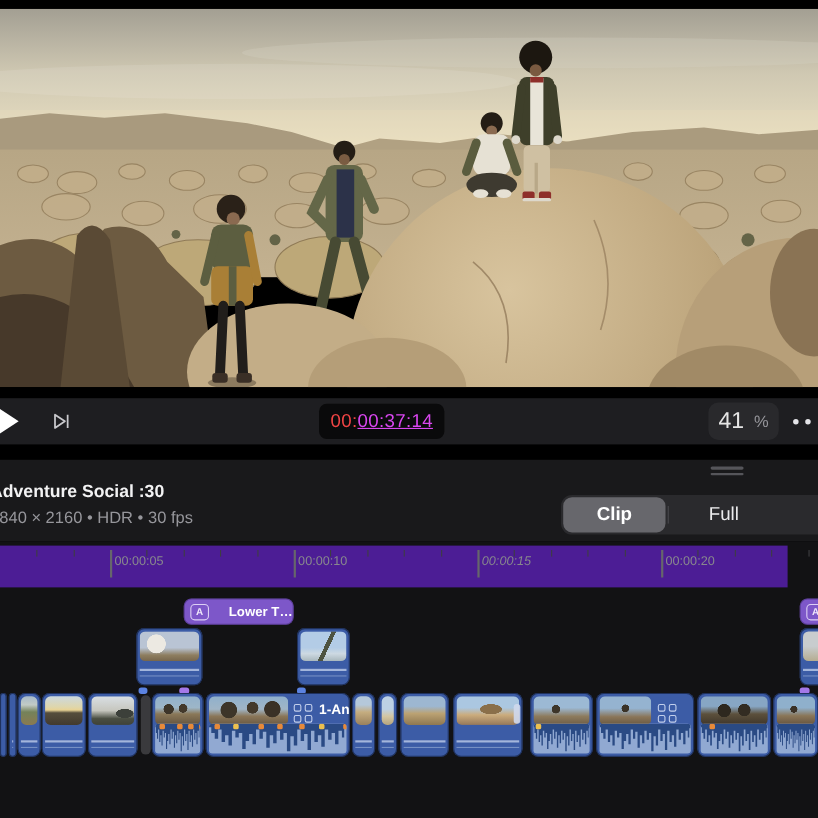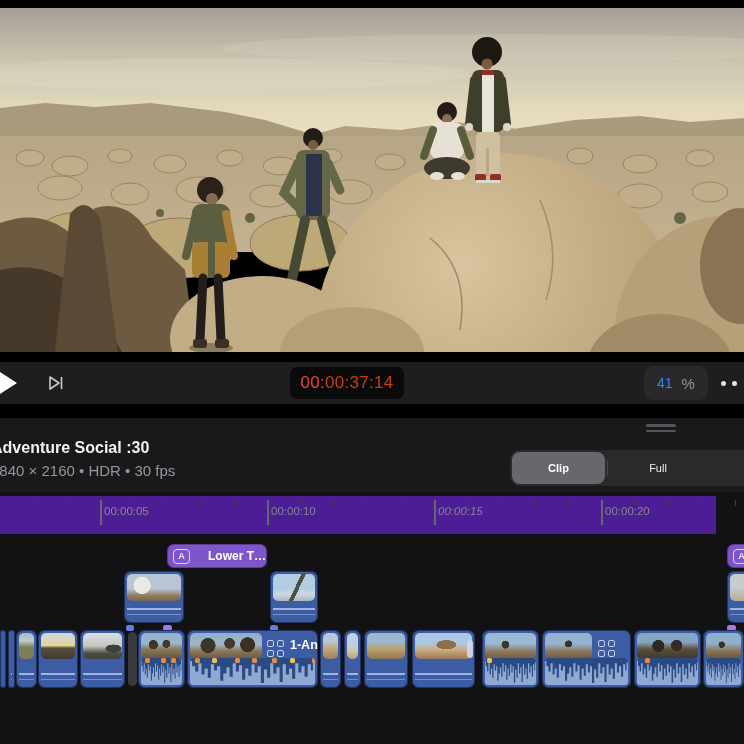--- a/index.html
+++ b/index.html
@@ -11,36 +11,36 @@
   .scene{position:absolute;top:8px;left:0;width:744px;height:344px;display:block;}
 
   
   #transport{position:absolute;top:352px;left:0;width:744px;height:66px;background:#000;}
   .tbar{position:absolute;top:10px;left:0;width:744px;height:42px;background:#1e1e21;}
   .play-btn{position:absolute;left:-9px;top:4px;width:0;height:0;
             border-top:17px solid transparent;border-bottom:17px solid transparent;border-left:26px solid #ffffff;}
   .skip-btn{position:absolute;left:46px;top:11px;width:20px;height:20px;}
   .tc-pill{position:absolute;left:290px;top:5px;width:114px;height:32px;background:#0a0a0b;border-radius:7px;
            display:flex;align-items:center;justify-content:center;font-size:17px;letter-spacing:.3px;}
-  .tc-dim{color:#ef4444;} .tc-main{color:#c2410c;}
+  .tc-dim{color:#ef4444;} .tc-main{color:#d946ef;text-decoration:underline;}
   .zoom-pill{position:absolute;left:644px;top:4px;width:64px;height:34px;background:#29292c;border-radius:9px;
              display:flex;align-items:center;justify-content:center;gap:9px;}
-  .zoom-val{font-size:14px;color:#3b82f6;} .zoom-unit{font-size:15px;color:#96969b;}
+  .zoom-val{font-size:21px;color:#e5e5e5;} .zoom-unit{font-size:15px;color:#96969b;}
   .more-btn{position:absolute;left:717px;top:15px;width:24px;height:12px;display:flex;gap:6px;align-items:center;justify-content:center;}
   .more-dot{width:5px;height:5px;border-radius:50%;background:#e4e4e8;}
 
   
   #panel{position:absolute;top:418px;left:0;width:744px;height:74px;background:#19191b;}
   .handle{position:absolute;left:646px;top:6px;width:30px;}
   .handle span{display:block;height:2.5px;border-radius:2px;background:#55555a;margin-bottom:3px;}
   .proj-title{position:absolute;left:-9px;top:21px;font-size:16px;font-weight:700;color:#f2f2f3;white-space:nowrap;}
   .proj-specs{position:absolute;left:-9px;top:44px;font-size:15px;color:#96969b;white-space:nowrap;}
   .seg-ctl{position:absolute;left:510px;top:32px;height:36px;width:300px;background:#2a2a2d;border-radius:10px;
            display:flex;align-items:center;}
-  .seg{height:32px;line-height:32px;text-align:center;font-size:11px;color:#ebebed;flex:none;}
+  .seg{height:32px;line-height:32px;text-align:center;font-size:17px;color:#ebebed;flex:none;}
   .seg.sel{background:#67676c;border-radius:8px;margin:2px;font-weight:600;color:#fff;}
   .seg-clip{width:93px;} .seg-range{width:101px;} .seg-full{width:100px;}
   .seg-div{width:1px;height:16px;background:#48484c;flex:none;}
 
   
   #timeline{position:absolute;top:492px;left:0;width:744px;height:252px;background:#121214;}
   .ruler{position:absolute;top:4px;left:0;width:716px;height:38px;background:#4c1d95;}
   .tick{position:absolute;top:4px;width:1px;height:6px;background:#3e3e42;}
   .tick.major{height:25px;width:2px;background:#66666b;}
   .tick-label{position:absolute;top:9px;font-size:11.5px;color:#88888d;white-space:nowrap;}

